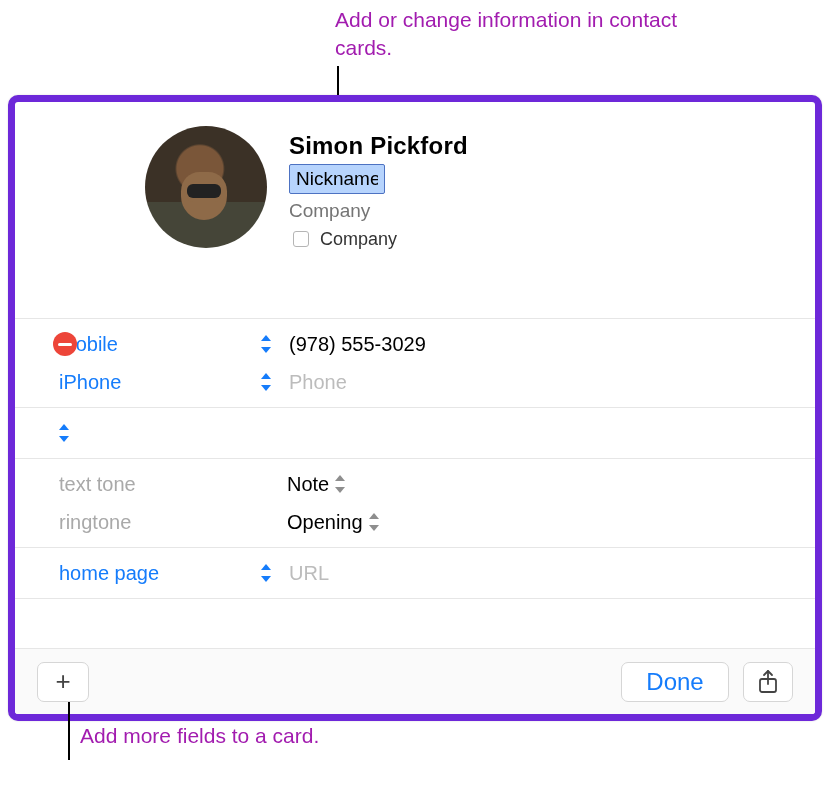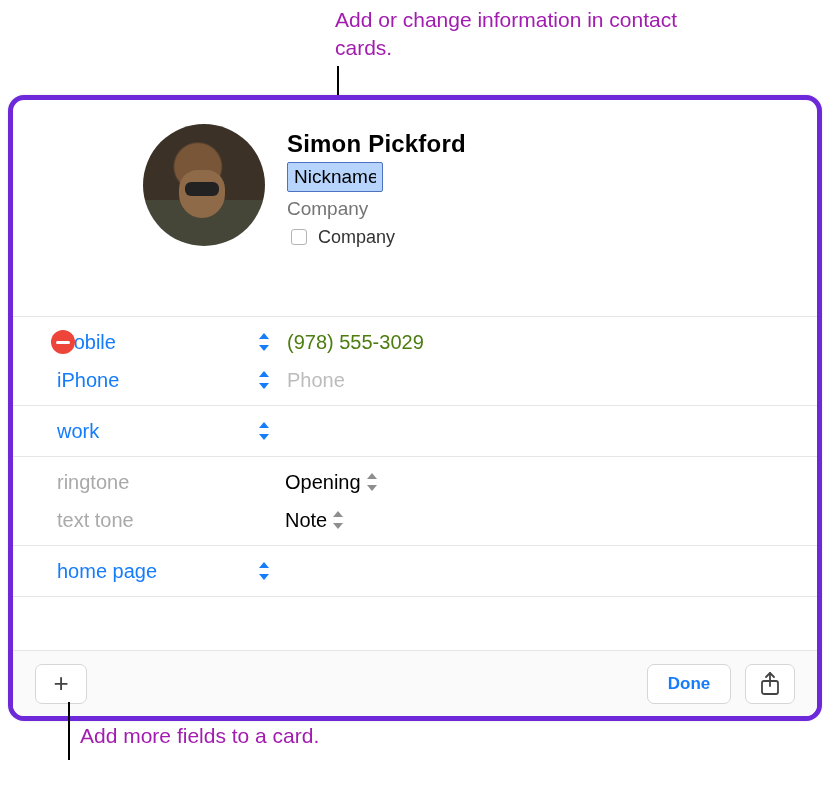--- a/index.html
+++ b/index.html
@@ -25,22 +25,22 @@
     background: #000;
   }
 
   
   .window {
     position: absolute;
     left: 8px;
     top: 95px;
     width: 814px;
     height: 626px;
-    border: 5px solid #6d28d9;
-    border-radius: 16px;
+    border: 7px solid #6d28d9;
+    border-radius: 10px;
     background: #fff;
     box-shadow: 0 0 2px rgba(0,0,0,.15);
     overflow: hidden;
   }
 
   .header {
     display: flex;
     align-items: flex-start;
     padding: 24px 30px 0 130px;
     gap: 22px;
@@ -180,21 +180,21 @@
   .value {
     font-size: 20px;
     padding-left: 8px;
     color: #000;
   }
   .value input.text {
     border: none;
     font-size: 20px;
     width: 100%;
     background: transparent;
-    color: #4d7c0f;
+    color: #000000;
   }
   .value input.text::placeholder { color: #bcbcbc; }
   .value .select {
     font-size: 20px;
     display: inline-flex;
     align-items: center;
     gap: 6px;
     cursor: pointer;
   }
 
@@ -215,21 +215,21 @@
     border: 1px solid #d6d6d6;
     border-radius: 7px;
     background: #fff;
     display: inline-flex;
     align-items: center;
     justify-content: center;
     cursor: pointer;
   }
   .btn-add { width: 52px; font-size: 26px; color: #444; }
   .spacer { flex: 1; }
-  .btn-done { width: 84px; font-size: 17px; color: #157cfb; font-weight: 700; }
+  .btn-done { width: 108px; font-size: 24px; color: #157cfb; font-weight: 400; }
   .btn-share { width: 50px; }
   .share-icon { display:block; }
   .share-icon .box{ fill:none;stroke:#444;stroke-width:1.8; }
   .share-icon .arrow{ fill:none;stroke:#444;stroke-width:1.8;stroke-linecap:round;stroke-linejoin:round; }
 
 </style>
 </head>
 <body>
 
 <div class="callout" style="left:335px; top:6px; width:350px;">Add or change information in contact cards.</div>
@@ -273,66 +273,68 @@
         </div>
         <div class="value">
           <input class="text" type="text" placeholder="Phone" style="">
         </div>
       </div>
     </div>
 
     <div class="group">
       <div class="row">
         <div class="delete-placeholder"></div>
-        <div class="label blue">work</div>
         <div class="stepper blue">
           <span class="up"></span>
             <span class="down"></span>
         </div>
       </div>
     </div>
 
     <div class="group">
+      <div class="row">
+        <div class="delete-placeholder"></div>
+        <div class="label gray">text tone</div>
+        <div></div>
+        <div class="value">
+          <span class="select">
+            <span>Note</span>
+            <span class="stepper gray">
+              <span class="up"></span>
+                <span class="down"></span>
+            </span>
+          </span>
+        </div>
+      </div>
       <div class="row">
         <div class="delete-placeholder"></div>
         <div class="label gray">ringtone</div>
         <div></div>
         <div class="value">
           <span class="select">
             <span>Opening</span>
             <span class="stepper gray">
               <span class="up"></span>
                 <span class="down"></span>
             </span>
           </span>
         </div>
       </div>
-      <div class="row">
-        <div class="delete-placeholder"></div>
-        <div class="label gray">text tone</div>
-        <div></div>
-        <div class="value">
-          <span class="select">
-            <span>Note</span>
-            <span class="stepper gray">
-              <span class="up"></span>
-                <span class="down"></span>
-            </span>
-          </span>
-        </div>
-      </div>
     </div>
 
     <div class="group">
       <div class="row">
         <div class="delete-placeholder"></div>
         <div class="label blue">home page</div>
         <div class="stepper blue">
           <span class="up"></span>
             <span class="down"></span>
+        </div>
+        <div class="value">
+          <input class="text" type="text" placeholder="URL" style="">
         </div>
       </div>
     </div>
 
   </div>
 
   <div class="footer">
     <div class="btn btn-add">
       <span>+</span>
     </div>

